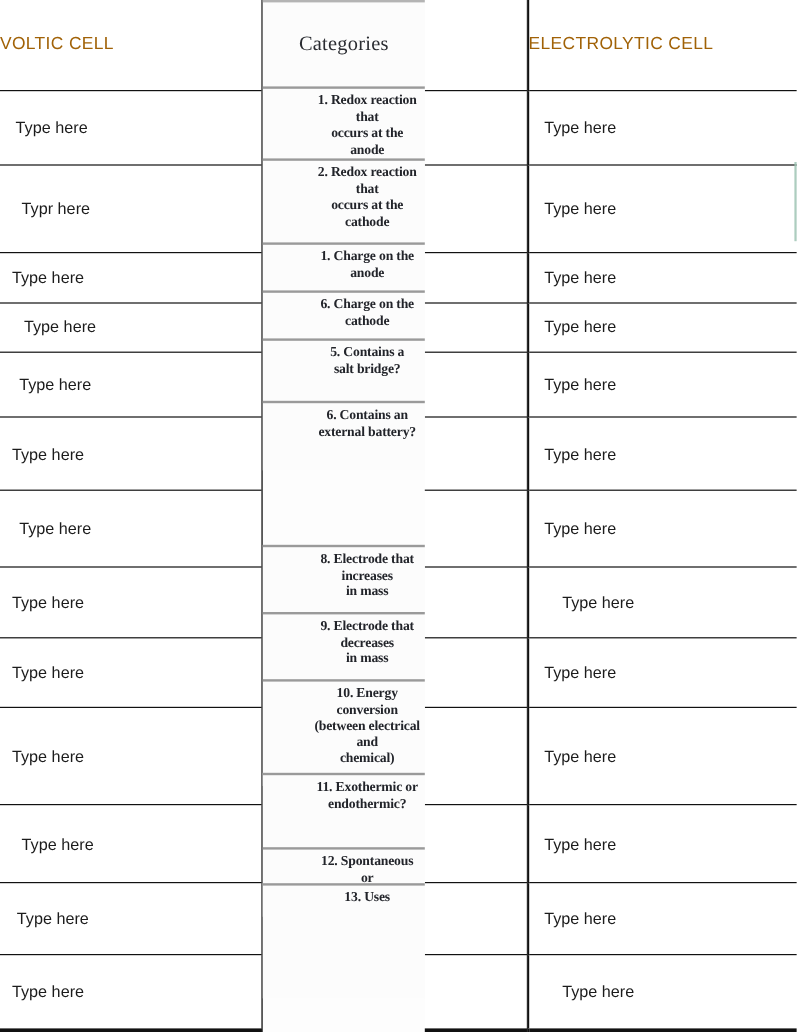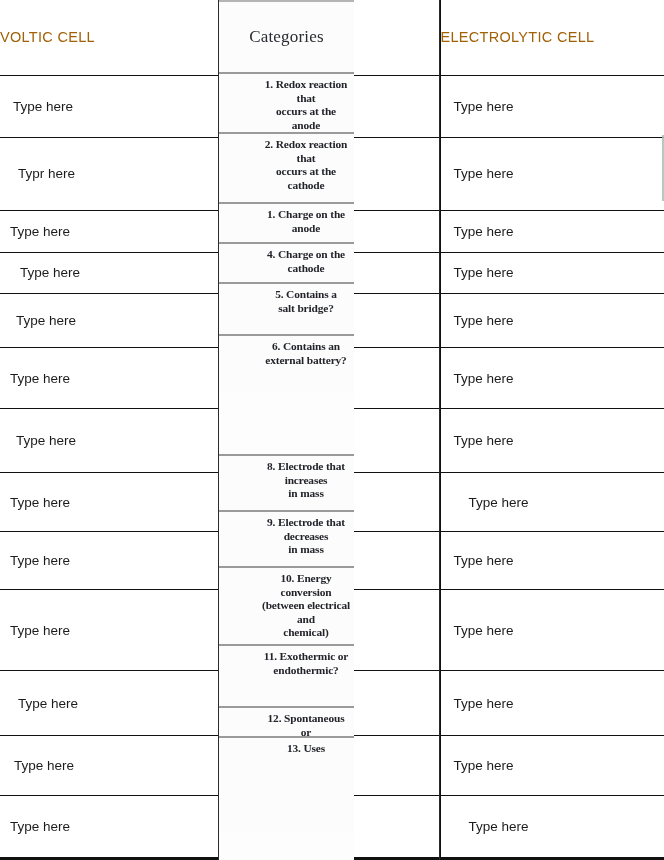--- a/index.html
+++ b/index.html
@@ -313,21 +313,21 @@
     <div class="scan-block" style="top:72px;  height:60px">
         <span class="scan-text">1. Redox reaction that<br>occurs at the anode</span>
       </div>
     <div class="scan-block" style="top:132px; height:70px">
         <span class="scan-text">2. Redox reaction that<br>occurs at the cathode</span>
       </div>
     <div class="scan-block" style="top:202px; height:40px">
         <span class="scan-text">1. Charge on the anode</span>
       </div>
     <div class="scan-block" style="top:242px; height:40px">
-        <span class="scan-text">4. Charge on the cathode</span>
+        <span class="scan-text">6. Charge on the cathode</span>
       </div>
     <div class="scan-block" style="top:282px; height:52px">
         <span class="scan-text">5. Contains a<br>salt bridge?</span>
       </div>
     <div class="scan-block" style="top:334px; height:58px">
         <span class="scan-text">6. Contains an<br>external battery?</span>
       </div>
     <div class="scan-block" style="top:454px; height:56px">
         <span class="scan-text">8. Electrode that increases<br>in mass</span>
       </div>

